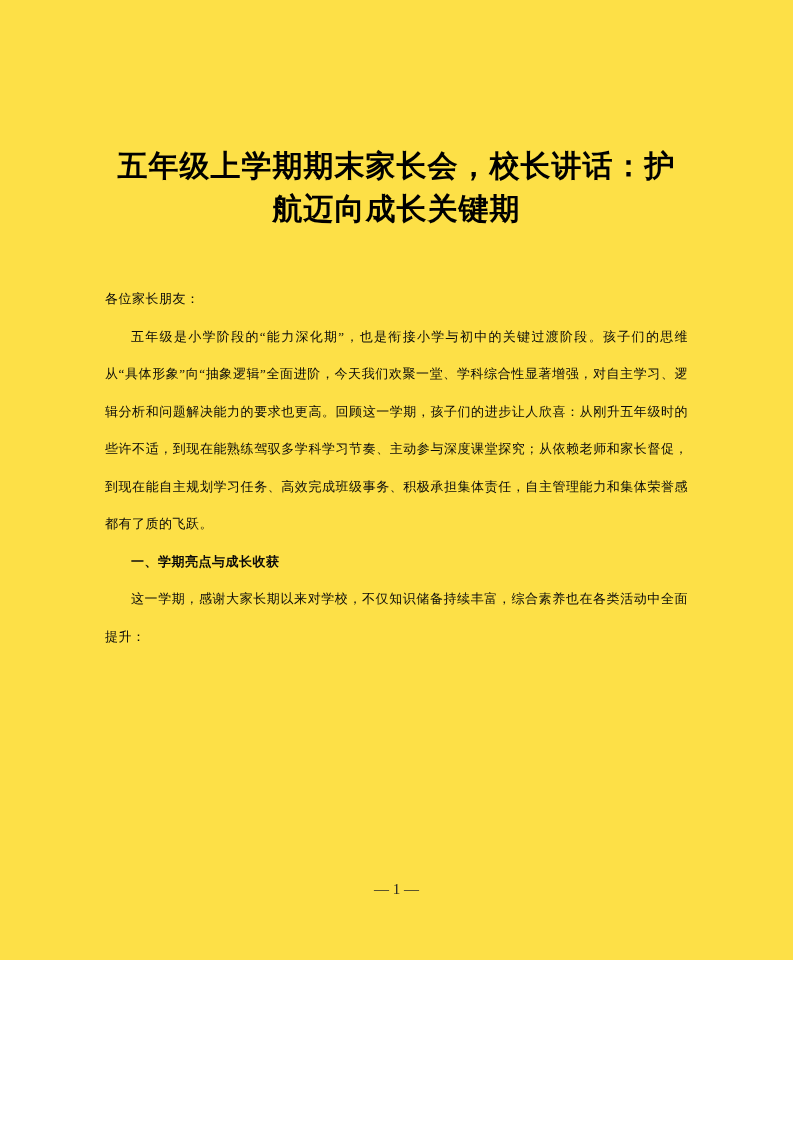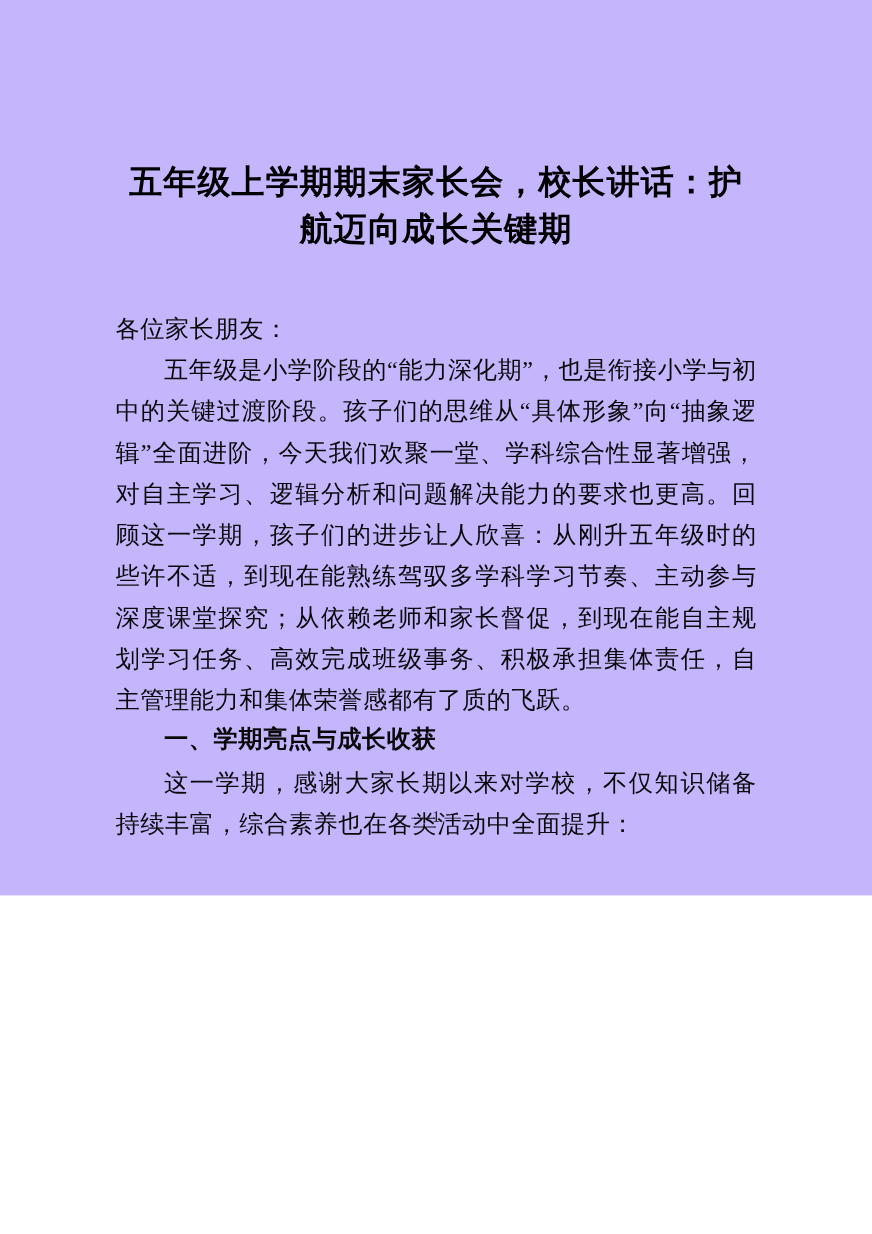--- a/index.html
+++ b/index.html
@@ -13,51 +13,51 @@
     position: relative;
     overflow: hidden;
     font-family: "Liberation Serif", "DejaVu Serif", serif;
     color: #000000;
   }
   .page {
     position: absolute;
     top: 0;
     left: 0;
     width: 793px;
-    height: 814px;
+    height: 960px;
     box-sizing: border-box;
     padding: 145px 105px 0 105px;
-    background: #c4b5fd;
+    background: #fde047;
   }
   .doc-title {
     margin: 0 0 50px 0;
     padding: 0;
     font-size: 30px;
     line-height: 1.42;
     font-weight: 700;
     text-align: center;
     font-family: "Liberation Sans", "DejaVu Sans", sans-serif;
     color: #000000;
     letter-spacing: 1px;
   }
   .body-para {
     margin: 0;
     padding: 0;
-    font-size: 22px;
+    font-size: 13px;
     line-height: 37.5px;
     text-align: justify;
     color: #0a0a0a;
     letter-spacing: 0.5px;
   }
   .indent {
     text-indent: 2em;
   }
   .section-heading {
     font-weight: 700;
-    font-family: Liberation Mono, monospace;
+    font-family: Liberation Serif, serif;
   }
   .page-footer {
     position: absolute;
     bottom: 62px;
     left: 0;
     right: 0;
     text-align: center;
   }
   .page-number {
     font-size: 15px;

